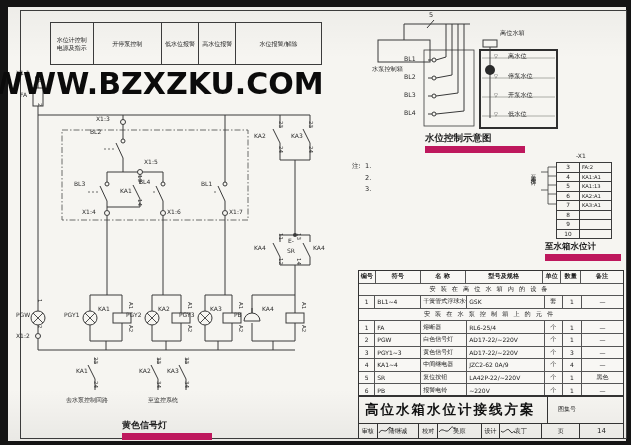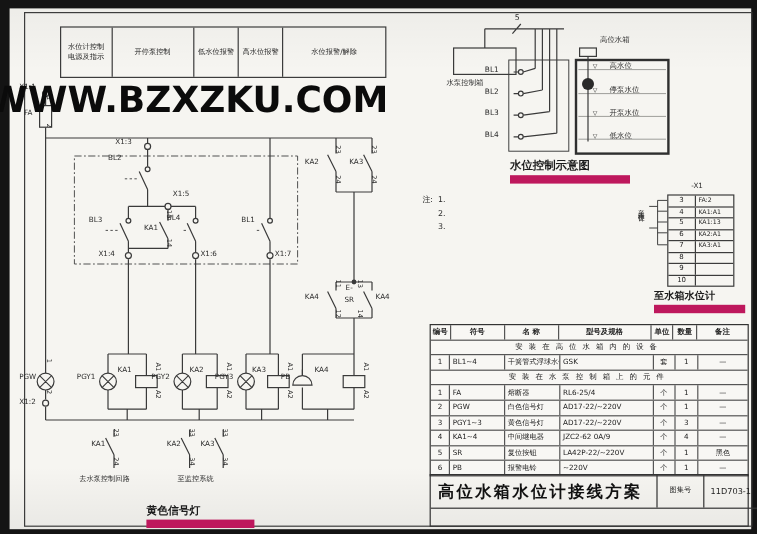--- a/index.html
+++ b/index.html
@@ -36,21 +36,21 @@
   
   #comp{left:358px;top:270px;width:264px;height:125px;border:1.2px solid #333;display:flex;flex-direction:column;background:rgba(255,255,255,.25)}
   .crow{flex:1;display:flex;border-top:1px solid #555}
   .crow:first-child{border-top:none}
   .ccell{border-left:1px solid #555;display:flex;align-items:center;justify-content:center;font-size:6px;white-space:nowrap;overflow:hidden}
   .ccell:first-child{border-left:none}
   .ccell.left{justify-content:flex-start;padding-left:2px}
   .crow.head .ccell{font-weight:bold;font-size:6.2px}
   .crow.sect .ccell{letter-spacing:5px;font-size:6.2px}
   
-  #tblock{left:358px;top:395px;width:264px;height:42px;border:1.2px solid #333;display:flex;}
+  #tblock{left:358px;top:395px;width:264px;height:42px;border:1.2px solid #333;display:flex;flex-direction:column}
   #tb-top{height:27px;display:flex;border-bottom:1px solid #333}
   #tb-bot{flex:1;display:flex}
   .tcell{border-left:1px solid #333;display:flex;align-items:center;justify-content:center;font-size:6px;white-space:nowrap;overflow:hidden}
   .tcell:first-child{border-left:none}
   #tb-title{width:182px;font-size:13.5px;font-weight:bold;letter-spacing:2px;justify-content:flex-start;padding-left:6px;color:#111}
   #tb-atlas-l{width:38px;flex-direction:column;line-height:1.1}
   #tb-atlas-v{width:44px;font-size:6.8px}
   .namecell{font-size:6.3px;position:relative}
   .sig{position:absolute;right:1px;top:1px}
   #watermark{left:-10px;top:66px;font-size:30px;font-weight:bold;color:#0b0b0b;letter-spacing:0px;white-space:nowrap;z-index:9}
@@ -391,21 +391,20 @@
       <span class="ccell" style="width: 18px;">个</span>
       <span class="ccell" style="width: 19px;">1</span>
       <span class="ccell" style="width: 43px;">—</span>
     </div>
   </div>
 
 <div id="tblock" class="abs">
   <div id="tb-top">
     <div class="tcell" id="tb-title">高位水箱水位计接线方案</div>
     <div class="tcell" id="tb-atlas-l">图集号</div>
-    <div class="tcell" id="tb-atlas-v">11D703-1</div>
   </div>
   <div id="tb-bot">
     <div class="tcell" style="width:18px">审核</div>
     <div class="tcell namecell" style="width:42px">
       <span>陆继诚</span>
       <svg class="sig" width="16" height="11">
           <path d="M1 8 C4 2 7 9 10 4 S14 7 15 3" fill="none" stroke="#222" stroke-width="0.9"></path>
         </svg>
     </div>
     <div class="tcell" style="width:18px">校对</div>

